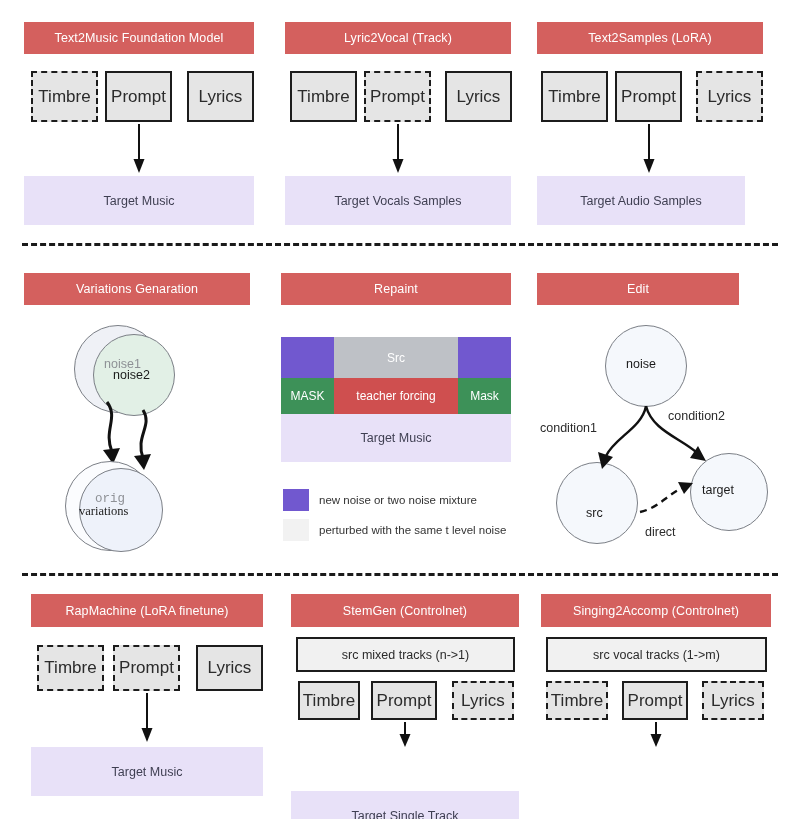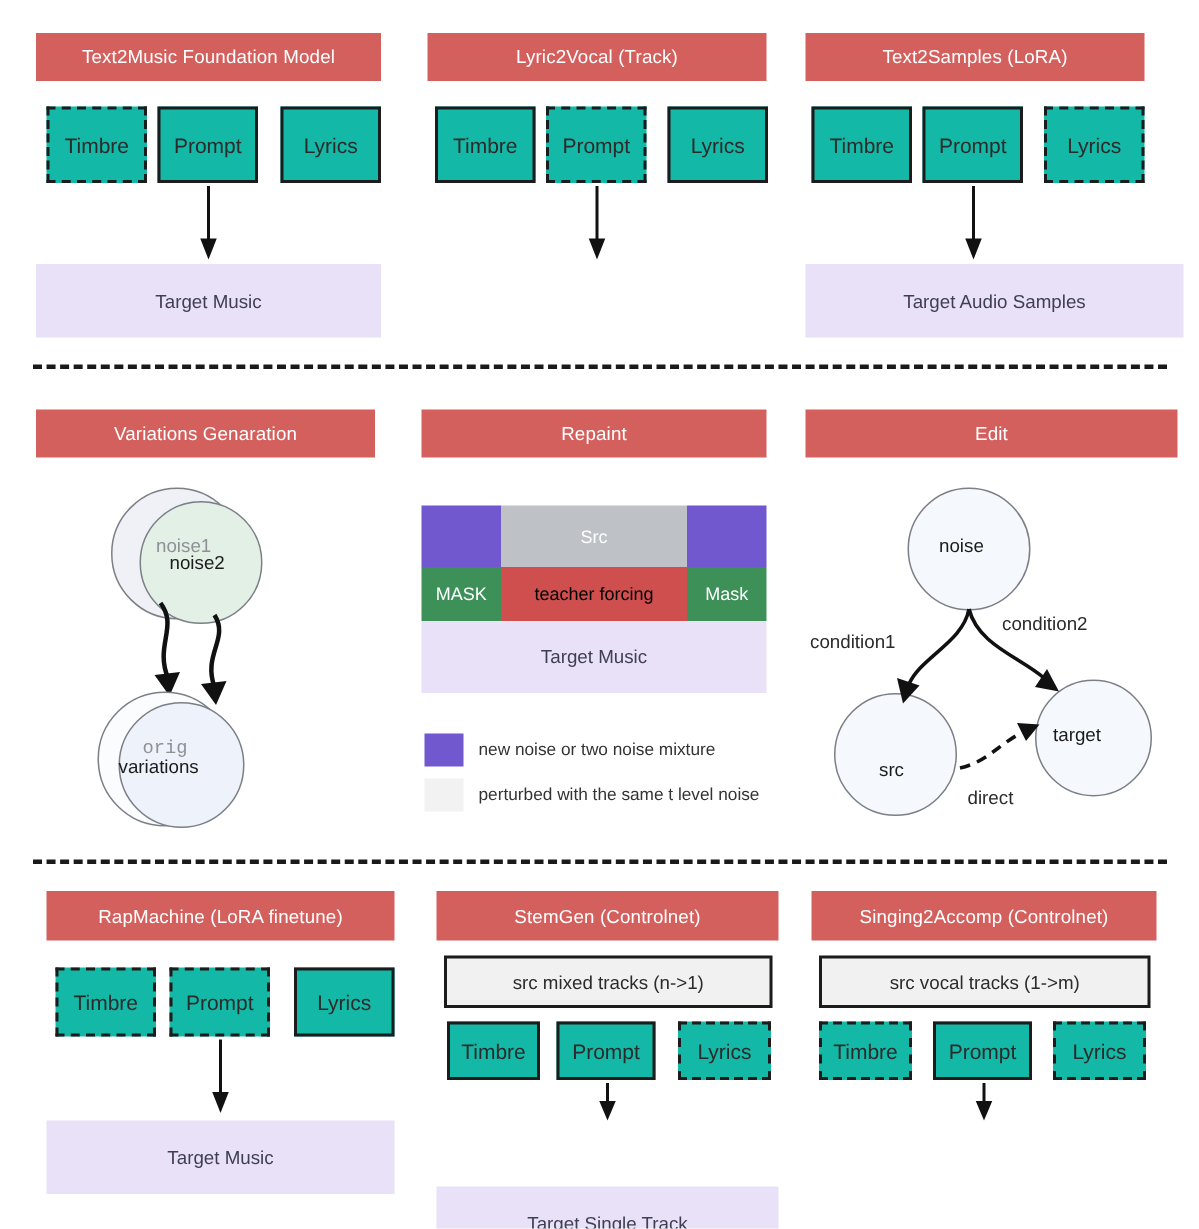--- a/index.html
+++ b/index.html
@@ -7,38 +7,38 @@
        font-family:"Liberation Sans","DejaVu Sans",sans-serif;
        color:#333;overflow:hidden;}
   .canvas{position:absolute;left:0;top:0;width:799px;height:819px;}
 
   
   .hdr{position:absolute;display:flex;align-items:center;justify-content:center;
        background:#d4605e;color:#ffffff;font-size:12.5px;letter-spacing:.1px;}
   .tgt{position:absolute;display:flex;align-items:center;justify-content:center;
        background:#e8e1f8;color:#3f3f52;font-size:12.5px;}
   .box{position:absolute;display:flex;align-items:center;justify-content:center;
-       background:#14b8a6;color:#2b2b2b;font-size:14px;box-sizing:border-box;}
+       background:#e5e5e5;color:#2b2b2b;font-size:17px;box-sizing:border-box;}
   .box.solid{border:2.2px solid #1c1c1c;}
   .box.dashed{border:2.2px dashed #1c1c1c;}
   .wide{position:absolute;display:flex;align-items:center;justify-content:center;
         background:#f1f1f1;color:#2b2b2b;font-size:12.5px;box-sizing:border-box;
         border:2.2px solid #1c1c1c;}
 
   .divider{position:absolute;height:0;border-top:3px dashed #1a1a1a;}
 
   .arrow-svg{position:absolute;overflow:visible;}
 
   
   .cell{position:absolute;display:flex;align-items:center;justify-content:center;
         font-size:12px;}
   .cell.purple{background:#7158cf;}
   .cell.gray  {background:#bec1c6;color:#ffffff;}
   .cell.green {background:#3d9158;color:#ffffff;}
-  .cell.red   {background:#cf4f4f;color:#000000;}
+  .cell.red   {background:#cf4f4f;color:#ffffff;}
   .cell.lav   {background:#e8e1f8;color:#3f3f52;font-size:12.5px;}
 
   .lgd{position:absolute;display:flex;align-items:center;gap:10px;font-size:11.5px;color:#333;}
   .swatch{width:26px;height:22px;flex:0 0 auto;}
 
   
   .circ{position:absolute;border-radius:50%;box-sizing:border-box;
         border:1.6px solid #7b7f86;}
   .clbl{position:absolute;font-size:12.5px;white-space:nowrap;}
   .clbl.faint{color:#8e9196;}
@@ -67,54 +67,55 @@
 
   <div class="box solid" style="left:290px;top:71px;width:67px;height:51px;">Timbre</div>
   <div class="box dashed" style="left:364px;top:71px;width:67px;height:51px;">Prompt</div>
   <div class="box solid" style="left:445px;top:71px;width:67px;height:51px;">Lyrics</div>
 
   <svg class="arrow-svg" style="left:390px;top:124px;" width="16" height="50" viewBox="0 0 16 50">
     <line x1="8" y1="0" x2="8" y2="38" stroke="#111" stroke-width="2"></line>
     <polygon points="8,49 2.5,35 13.5,35" fill="#111"></polygon>
   </svg>
 
+  <div class="tgt" style="left:285px;top:176px;width:226px;height:49px;">Target Vocals Samples</div>
 
   <div class="hdr" style="left:537px;top:22px;width:226px;height:32px;">Text2Samples (LoRA)</div>
 
   <div class="box solid" style="left:541px;top:71px;width:67px;height:51px;">Timbre</div>
   <div class="box solid" style="left:615px;top:71px;width:67px;height:51px;">Prompt</div>
   <div class="box dashed" style="left:696px;top:71px;width:67px;height:51px;">Lyrics</div>
 
   <svg class="arrow-svg" style="left:641px;top:124px;" width="16" height="50" viewBox="0 0 16 50">
     <line x1="8" y1="0" x2="8" y2="38" stroke="#111" stroke-width="2"></line>
     <polygon points="8,49 2.5,35 13.5,35" fill="#111"></polygon>
   </svg>
 
-  <div class="tgt" style="left:537px;top:176px;width:252px;height:49px;">Target Audio Samples</div>
+  <div class="tgt" style="left:537px;top:176px;width:208px;height:49px;">Target Audio Samples</div>
 
   <div class="divider" style="left:22px;top:243px;width:756px;"></div>
 
   <div class="hdr" style="left:24px;top:273px;width:226px;height:32px;">Variations Genaration</div>
 
   <div class="circ" style="left:74px;top:325px;width:88px;height:88px;background:#eff1f6;"></div>
   <div class="circ" style="left:93px;top:334px;width:82px;height:82px;background:#e2f0e6;"></div>
   <div class="clbl faint" style="left:104px;top:357px;">noise1</div>
   <div class="clbl dark" style="left:113px;top:368px;">noise2</div>
 
   <svg class="arrow-svg" style="left:95px;top:400px;" width="90" height="80" viewBox="0 0 90 80">
     <path d="M12,2 C24,18 8,30 17,52" fill="none" stroke="#111" stroke-width="3"></path>
     <polygon points="18,64 8,50 25,48" fill="#111"></polygon>
     <path d="M48,10 C58,26 40,36 48,58" fill="none" stroke="#111" stroke-width="3"></path>
     <polygon points="49,70 39,56 56,54" fill="#111"></polygon>
   </svg>
 
   <div class="circ" style="left:65px;top:461px;width:90px;height:90px;background:#fbfcfe;"></div>
   <div class="circ" style="left:79px;top:468px;width:84px;height:84px;background:#eef2fa;"></div>
   <div class="clbl faint" style="left:95px;top:492px;font-family:Liberation Mono, monospace;">orig</div>
-  <div class="clbl dark" style="left:79px;top:504px;">variations</div>
+  <div class="clbl dark" style="left:79px;top:504px;font-family:Liberation Serif, serif;">variations</div>
 
   <div class="hdr" style="left:281px;top:273px;width:230px;height:32px;">Repaint</div>
 
   <div class="cell purple" style="left:281px;top:337px;width:53px;height:41px;"></div>
   <div class="cell gray" style="left:334px;top:337px;width:124px;height:41px;">Src</div>
   <div class="cell purple" style="left:458px;top:337px;width:53px;height:41px;"></div>
 
   <div class="cell green" style="left:281px;top:378px;width:53px;height:36px;">MASK</div>
   <div class="cell red" style="left:334px;top:378px;width:124px;height:36px;">teacher forcing</div>
   <div class="cell green" style="left:458px;top:378px;width:53px;height:36px;">Mask</div>
@@ -123,21 +124,21 @@
 
   <div class="lgd" style="left:283px;top:519px;">
     <span class="swatch" style="background:#f2f2f2;"></span>
     <span>perturbed with the same t level noise</span>
   </div>
   <div class="lgd" style="left:283px;top:489px;">
     <span class="swatch" style="background:#7158cf;"></span>
     <span>new noise or two noise mixture</span>
   </div>
 
-  <div class="hdr" style="left:537px;top:273px;width:248px;height:32px;">Edit</div>
+  <div class="hdr" style="left:537px;top:273px;width:202px;height:32px;">Edit</div>
 
   <div class="circ" style="left:605px;top:325px;width:82px;height:82px;background:#f5f8fc;"></div>
   <div class="clbl dark" style="left:626px;top:357px;">noise</div>
 
   <div class="circ" style="left:556px;top:462px;width:82px;height:82px;background:#f5f8fc;"></div>
   <div class="clbl dark" style="left:586px;top:506px;">src</div>
 
   <div class="circ" style="left:690px;top:453px;width:78px;height:78px;background:#f5f8fc;"></div>
   <div class="clbl dark" style="left:702px;top:483px;">target</div>
 

